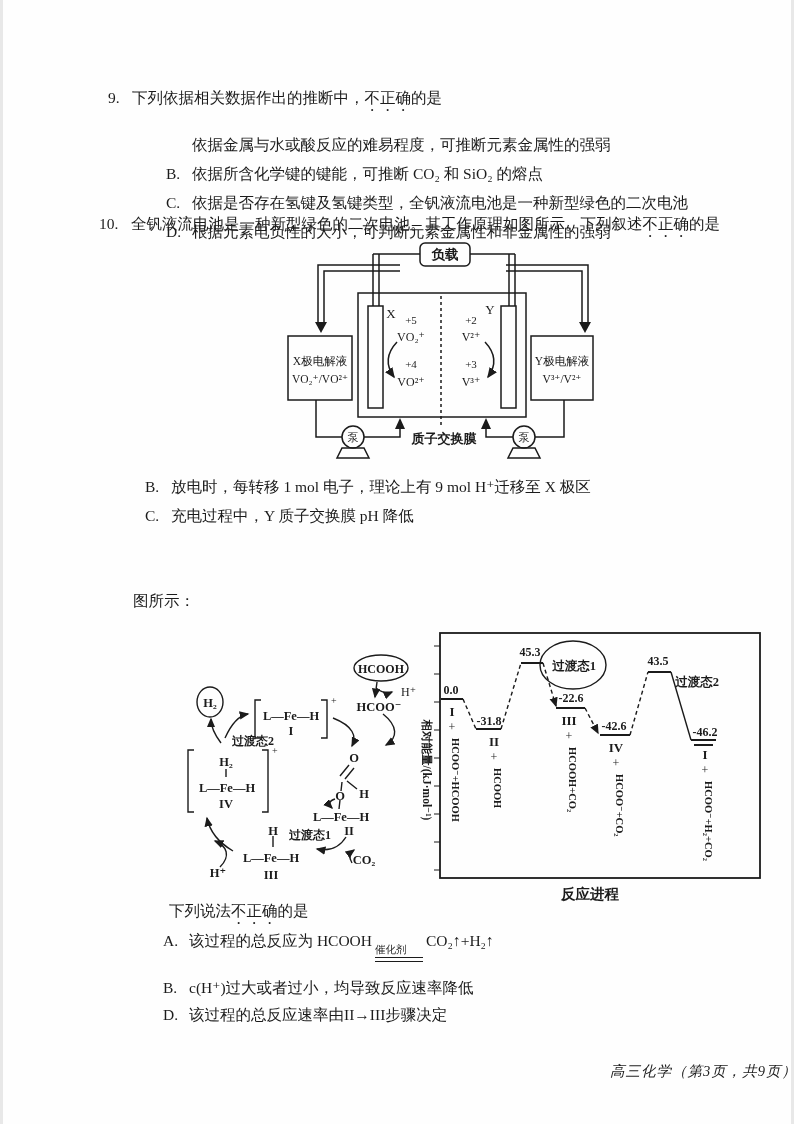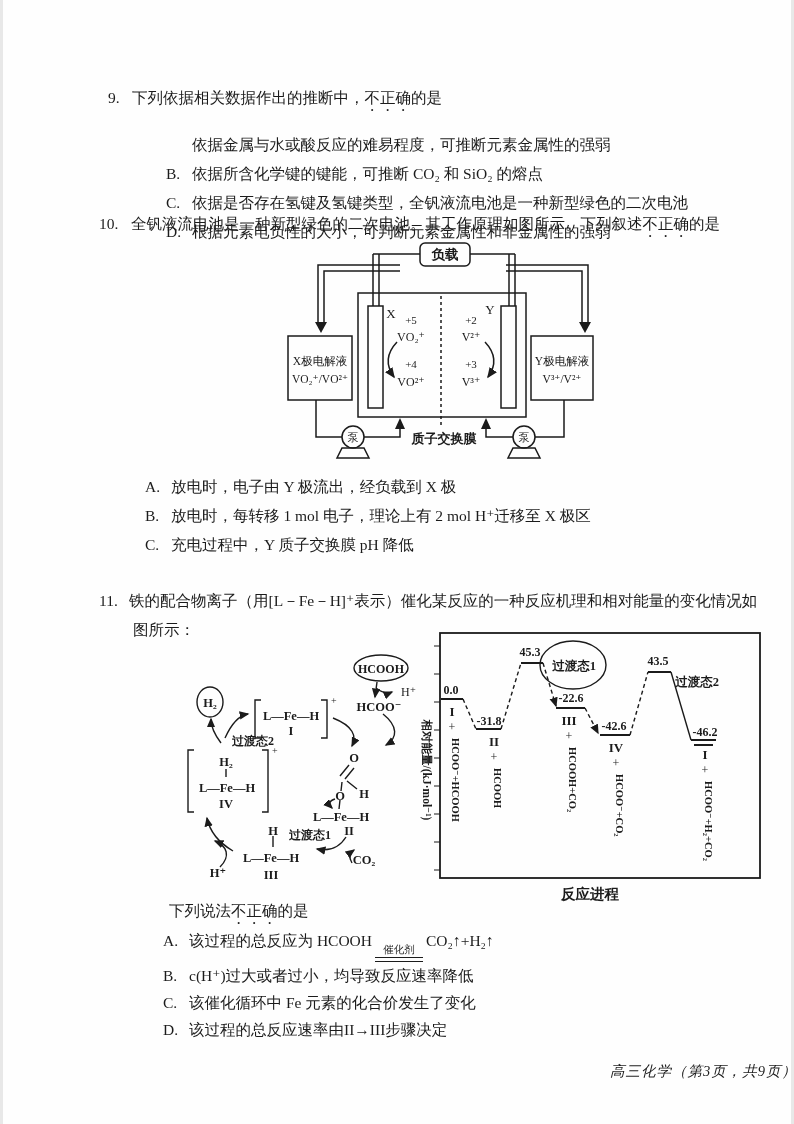--- a/index.html
+++ b/index.html
@@ -13,21 +13,21 @@
   .qline{white-space:nowrap;}
   .qnum{display:inline-block;min-width:24px;}
   .opt{line-height:29px;white-space:nowrap;}
   .opt-label{display:inline-block;width:26px;}
   .emph{
     text-emphasis:filled dot;-webkit-text-emphasis:filled dot;
     text-emphasis-position:under right;-webkit-text-emphasis-position:under right;
   }
   svg text{font-family:"Liberation Serif","DejaVu Serif",serif;fill:#1b1b1b;}
   svg{overflow:visible;}
-  .rxn-eq{display:inline-flex;flex-direction:column;align-items:center;vertical-align:-7px;margin:0 3px;}
+  .rxn-eq{display:inline-flex;flex-direction:column;align-items:flex-start;vertical-align:-7px;margin:12px 3px;}
   .rxn-over{font-size:10.5px;line-height:1.1;}
   .rxn-line{width:48px;height:3px;border-top:1.5px solid #1b1b1b;border-bottom:1.5px solid #1b1b1b;margin-top:1px;}
   .footer{font-style:italic;font-size:14.5px;letter-spacing:1px;}
 </style>
 </head>
 <body>
 
 <div class="page">
 
   <div class="abs" style="left:105px;top:88px;">
@@ -107,27 +107,25 @@
       <text x="47" y="143" font-size="11.5" text-anchor="middle">VO₂⁺/VO²⁺</text>
       <text x="289" y="125" font-size="11.5" text-anchor="middle">Y极电解液</text>
       <text x="289" y="143" font-size="11.5" text-anchor="middle">V³⁺/V²⁺</text>
       <text x="171" y="203" font-size="13" font-weight="bold" text-anchor="middle">质子交换膜</text>
       <text x="80" y="201" font-size="11" text-anchor="middle">泵</text>
       <text x="251" y="201" font-size="11" text-anchor="middle">泵</text>
     </g>
   </svg>
 
   <div class="abs" style="left:142px;top:472px;">
-    <div class="opt"><span class="opt-label">A.</span><span>放电时，电子由 Y 极流出，经负载到 X 极</span></div>
-    <div class="opt"><span class="opt-label">B.</span><span>放电时，每转移 1 mol 电子，理论上有 2 mol H⁺迁移至 X 极区</span></div>
+    <div class="opt"><span class="opt-label">B.</span><span>放电时，每转移 1 mol 电子，理论上有 9 mol H⁺迁移至 X 极区</span></div>
     <div class="opt"><span class="opt-label">C.</span><span>充电过程中，Y 质子交换膜 pH 降低</span></div>
   </div>
 
   <div class="abs" style="left:96px;top:586px;line-height:29px;">
-    <div class="qline"><span class="qnum" style="min-width:30px;">11.</span><span>铁的配合物离子（用[L－Fe－H]⁺表示）催化某反应的一种反应机理和相对能量的变化情况如</span></div>
     <div style="padding-left:34px;">图所示：</div>
   </div>
 
   <svg class="abs" style="left:150px;top:648px;" width="290" height="262" viewBox="0 0 290 262">
     <defs>
       <marker id="arrM" markerWidth="8" markerHeight="8" refX="6" refY="3" orient="auto">
         <path d="M0,0 L7,3 L0,6 Z" fill="#1b1b1b"></path>
       </marker>
     </defs>
     <g stroke="#1b1b1b" stroke-width="1.4" fill="none">
@@ -250,19 +248,18 @@
   </div>
 
   <div class="abs" style="left:160px;top:924px;">
     <div class="opt" style="line-height:34px;">
       <span class="opt-label" style="padding-left:0;">A.</span><span>该过程的总反应为 HCOOH</span><span class="rxn-eq">
           <span class="rxn-over">催化剂</span>
           <span class="rxn-line"></span>
         </span><span>CO₂↑+H₂↑</span>
     </div>
     <div class="opt" style="line-height:27px;"><span class="opt-label">B.</span><span>c(H⁺)过大或者过小，均导致反应速率降低</span></div>
-    <div class="opt" style="line-height:27px;"><span class="opt-label">C.</span><span>该催化循环中 Fe 元素的化合价发生了变化</span></div>
     <div class="opt" style="line-height:27px;"><span class="opt-label">D.</span><span>该过程的总反应速率由II→III步骤决定</span></div>
   </div>
 
   <div class="abs footer" style="left:0;top:1062px;width:794px;text-align:right;">高三化学（第3页，共9页）</div>
 
 </div>
 
 </body></html>

